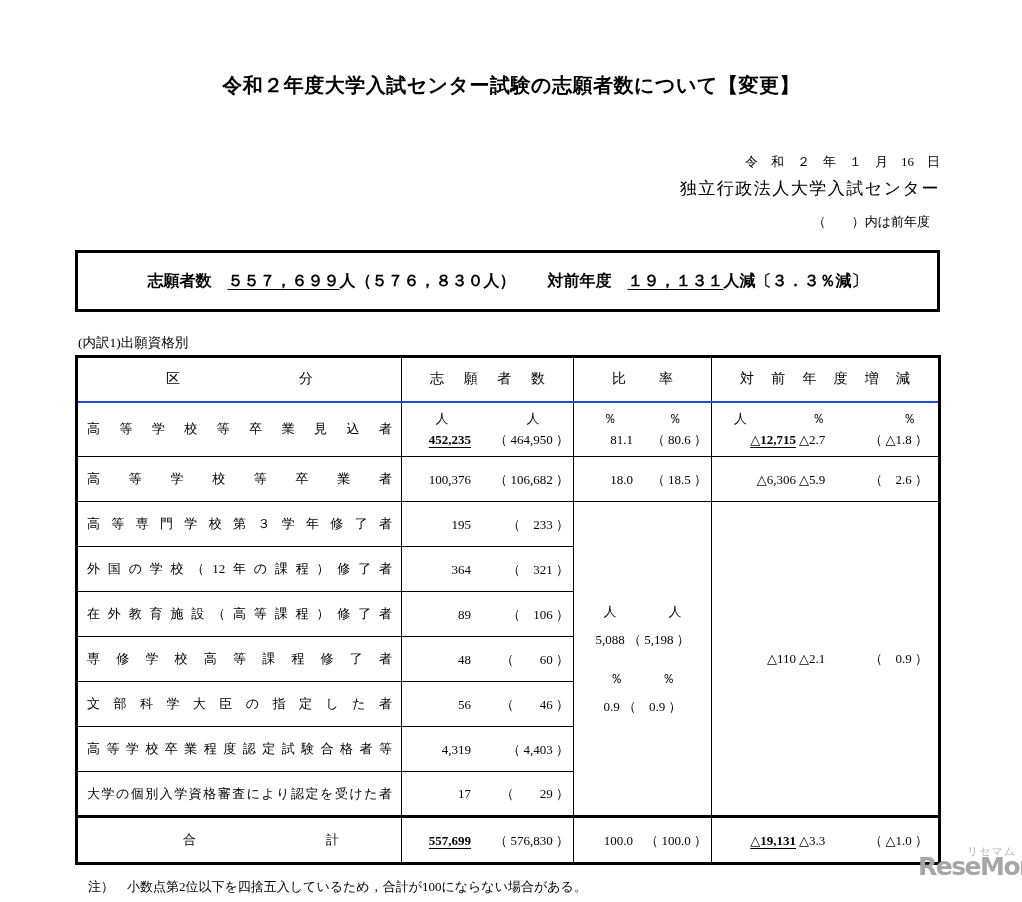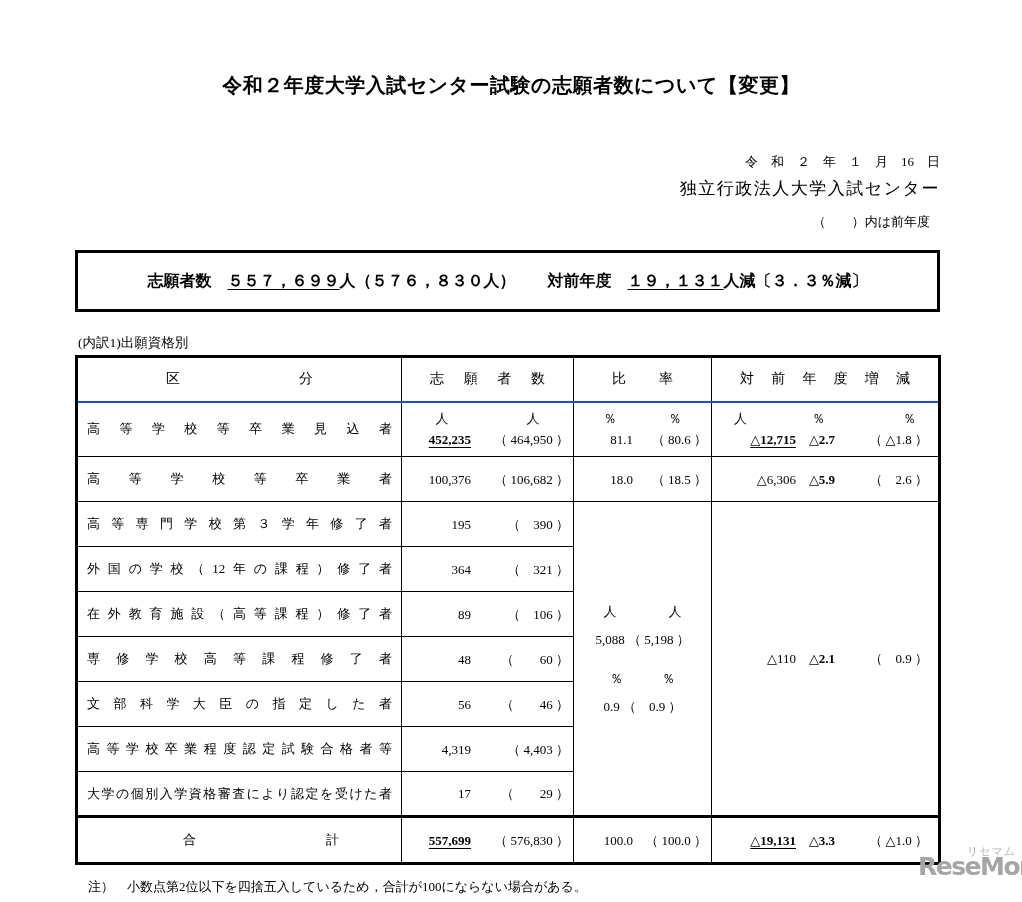--- a/index.html
+++ b/index.html
@@ -53,21 +53,21 @@
   .numline { display: flex; justify-content: flex-end; align-items: center; padding-right: 4px; line-height: 21px; }
   .numline .v { text-align: right; }
   .numline .p { width: 98px; text-align: right; white-space: pre; }
 
   .rateline { display: flex; justify-content: flex-end; align-items: center; padding-right: 4px; line-height: 21px; }
   .rateline .v { text-align: right; }
   .rateline .p { width: 74px; text-align: right; white-space: pre; }
 
   .chgline { display: flex; justify-content: space-between; align-items: center; padding: 0 10px; line-height: 21px; }
   .chgline .a { width: 74px; text-align: right; }
-  .chgline .b { width: 46px; text-align: center; font-weight: bold; }
+  .chgline .b { width: 46px; text-align: left; }
   .chgline .c { width: 80px; text-align: right; white-space: pre; }
 
   .merged-stack { display: flex; flex-direction: column; justify-content: center; height: 100%; line-height: 21px; }
   .m-center { text-align: center; white-space: pre; line-height: 21px; margin-top: 7px; }
   .units.sp { margin-top: 18px; }
 
   .footnote { position: absolute; top: 878px; left: 88px; font-size: 13px; }
 
   .logo { position: absolute; top: 852px; left: 918px; width: 100px; }
   .logo-text {
@@ -172,21 +172,21 @@
           </div>
         </td>
     </tr>
     <tr>
       <td>
           <div class="jt pad-cat">高等専門学校第３学年修了者</div>
         </td>
       <td>
           <div class="numline">
             <span class="v">195</span>
-            <span class="p">（　390 ）</span>
+            <span class="p">（　233 ）</span>
           </div>
         </td>
       <td rowspan="7">
         <div class="merged-stack">
           <div class="units">人　　　　人</div>
           <div class="m-center">5,088 （ 5,198 ）</div>
           <div class="units sp">％　　　％</div>
           <div class="m-center">0.9 （　0.9 ）</div>
         </div>
       </td>

